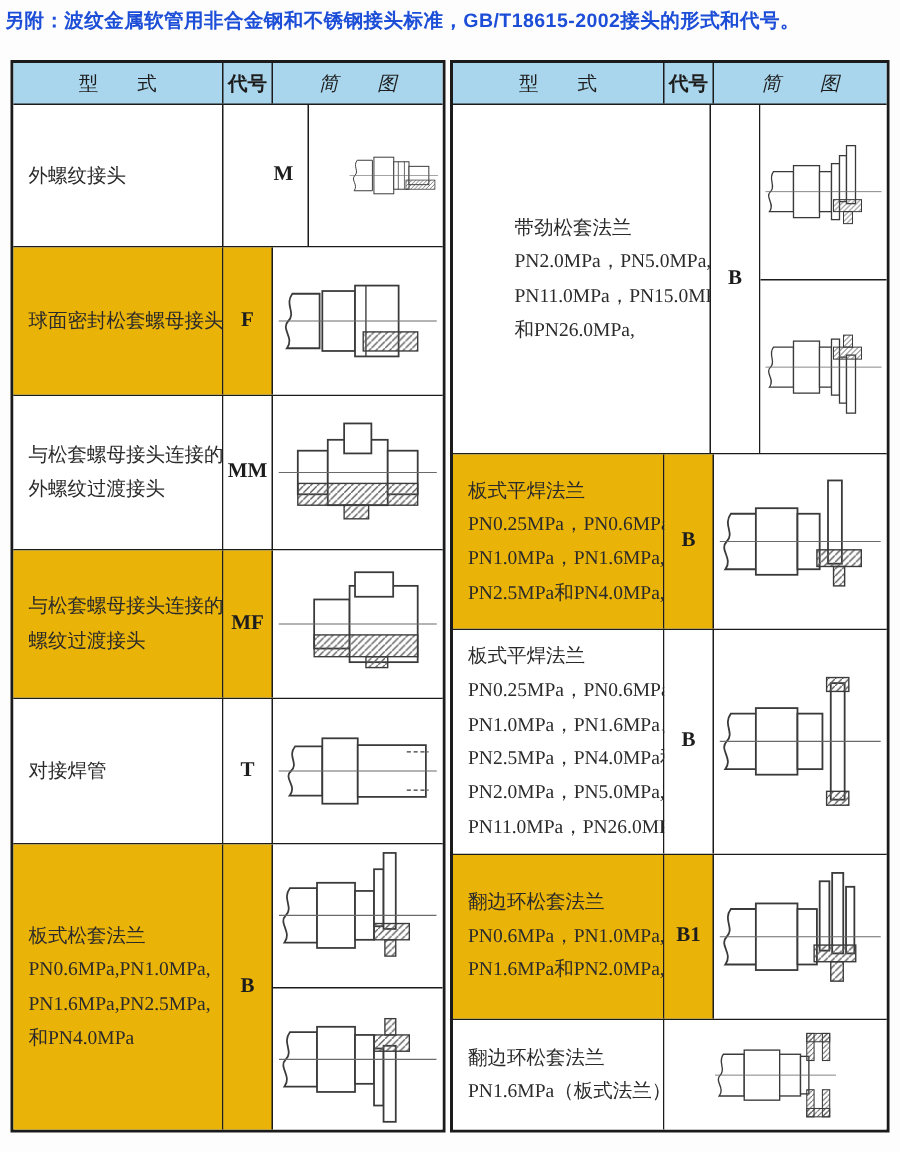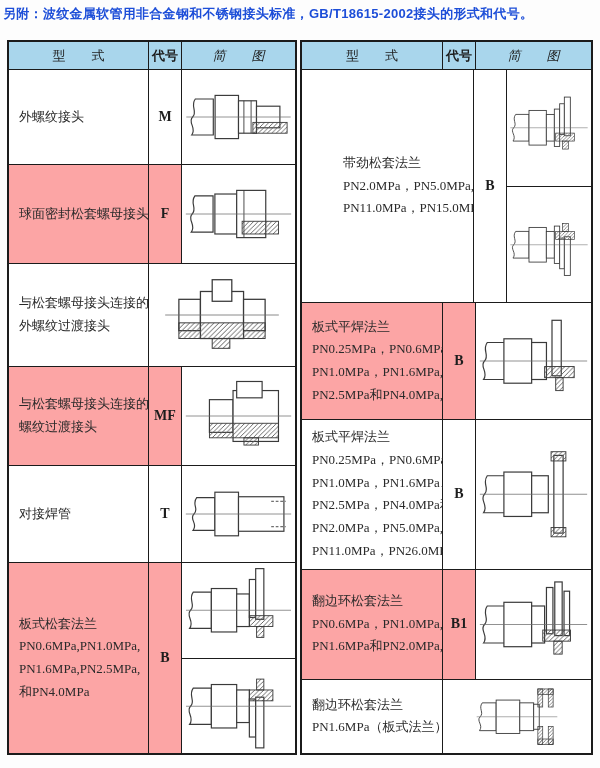--- a/index.html
+++ b/index.html
@@ -27,21 +27,21 @@
     display:flex;align-items:center;justify-content:center;
     font-size:13px;color:#1d1d1d;white-space:pre;box-sizing:border-box;
   }
   .hc.c-type,.cell.c-type{width:140px;border-right:1px solid #1b1b1b;}
   .right .hc.c-type,.right .cell.c-type{width:141px;}
   .hc.c-code,.cell.c-code{width:33px;border-right:1px solid #1b1b1b;font-weight:bold;}
   .hc.c-diag,.cell.c-diag{flex:1;font-style:italic;}
   .row{display:flex;border-bottom:1px solid #1b1b1b;flex:0 0 auto;box-sizing:border-box;}
   .tbl .row:last-child{border-bottom:none;flex:1 1 auto;}
   .cell{box-sizing:border-box;background:#fff;}
-  .cell.hl{background:#fca5a5;}
+  .cell.hl{background:#eab308;}
   .cell.c-type{
     display:flex;flex-direction:column;justify-content:center;
     padding:6px 4px 6px 10px;font-size:13px;line-height:1.75;color:#2a2a2a;
   }
   .tline{white-space:nowrap;}
   .cell.c-code{
     display:flex;align-items:center;justify-content:center;
     font-size:14px;color:#1d1d1d;
   }
   .cell.c-diag{display:flex;flex-direction:column;}
@@ -54,21 +54,21 @@
 
 <div class="title">另附：波纹金属软管用非合金钢和不锈钢接头标准，GB/T18615-2002接头的形式和代号。</div>
 
 <div class="tables">
   <div class="tbl left">
     <div class="thead">
       <div class="hc c-type">型　　式</div>
       <div class="hc c-code">代号</div>
       <div class="hc c-diag">简　　图</div>
     </div>
-  <div class="row" style="flex-basis: 95px;">
+  <div class="row" style="flex-basis: 95px; gap: 24px;">
         <div class="cell c-type">
           <div class="tline">外螺纹接头</div>
         </div>
         <div class="cell c-code">M</div>
         <div class="cell c-diag">
           <div class="sub">
             <svg viewBox="0 0 120 100" preserveAspectRatio="xMidYMid meet">
               <defs>
                 <pattern id="h1" width="5" height="5" patternUnits="userSpaceOnUse">
                   <path d="M0,5 L5,0" stroke="#5c5c5c" stroke-width="1"></path>
@@ -107,20 +107,21 @@
               <line x1="2" y1="50" x2="118" y2="50" stroke="#6a6a6a" stroke-width="0.8"></line>
             </svg>
           </div>
         </div>
       </div>
       <div class="row" style="flex-basis: 103px;">
         <div class="cell c-type">
           <div class="tline">与松套螺母接头连接的</div>
           <div class="tline">外螺纹过渡接头</div>
         </div>
+        <div class="cell c-code">MM</div>
         <div class="cell c-diag">
           <div class="sub">
             <svg viewBox="0 0 120 100" preserveAspectRatio="xMidYMid meet">
               <defs>
                 <pattern id="h3" width="5" height="5" patternUnits="userSpaceOnUse">
                   <path d="M0,5 L5,0" stroke="#5c5c5c" stroke-width="1"></path>
                 </pattern>
               </defs>
               <rect x="16" y="34" width="22" height="32" fill="#fff" stroke="#3a3a3a" stroke-width="1.3"></rect>
               <rect x="38" y="26" width="44" height="48" fill="#fff" stroke="#3a3a3a" stroke-width="1.3"></rect>
@@ -230,20 +231,21 @@
     <div class="thead">
       <div class="hc c-type">型　　式</div>
       <div class="hc c-code">代号</div>
       <div class="hc c-diag">简　　图</div>
     </div>
   <div class="row" style="flex-basis: 233px; padding-left: 31px;">
         <div class="cell c-type">
           <div class="tline">带劲松套法兰</div>
           <div class="tline">PN2.0MPa，PN5.0MPa,</div>
           <div class="tline">PN11.0MPa，PN15.0MPa,</div>
+          <div class="tline">和PN26.0MPa,</div>
         </div>
         <div class="cell c-code">B</div>
         <div class="cell c-diag">
           <div class="sub">
             <svg viewBox="0 0 120 100" preserveAspectRatio="xMidYMid meet">
               <defs>
                 <pattern id="h8" width="5" height="5" patternUnits="userSpaceOnUse">
                   <path d="M0,5 L5,0" stroke="#5c5c5c" stroke-width="1"></path>
                 </pattern>
               </defs>

